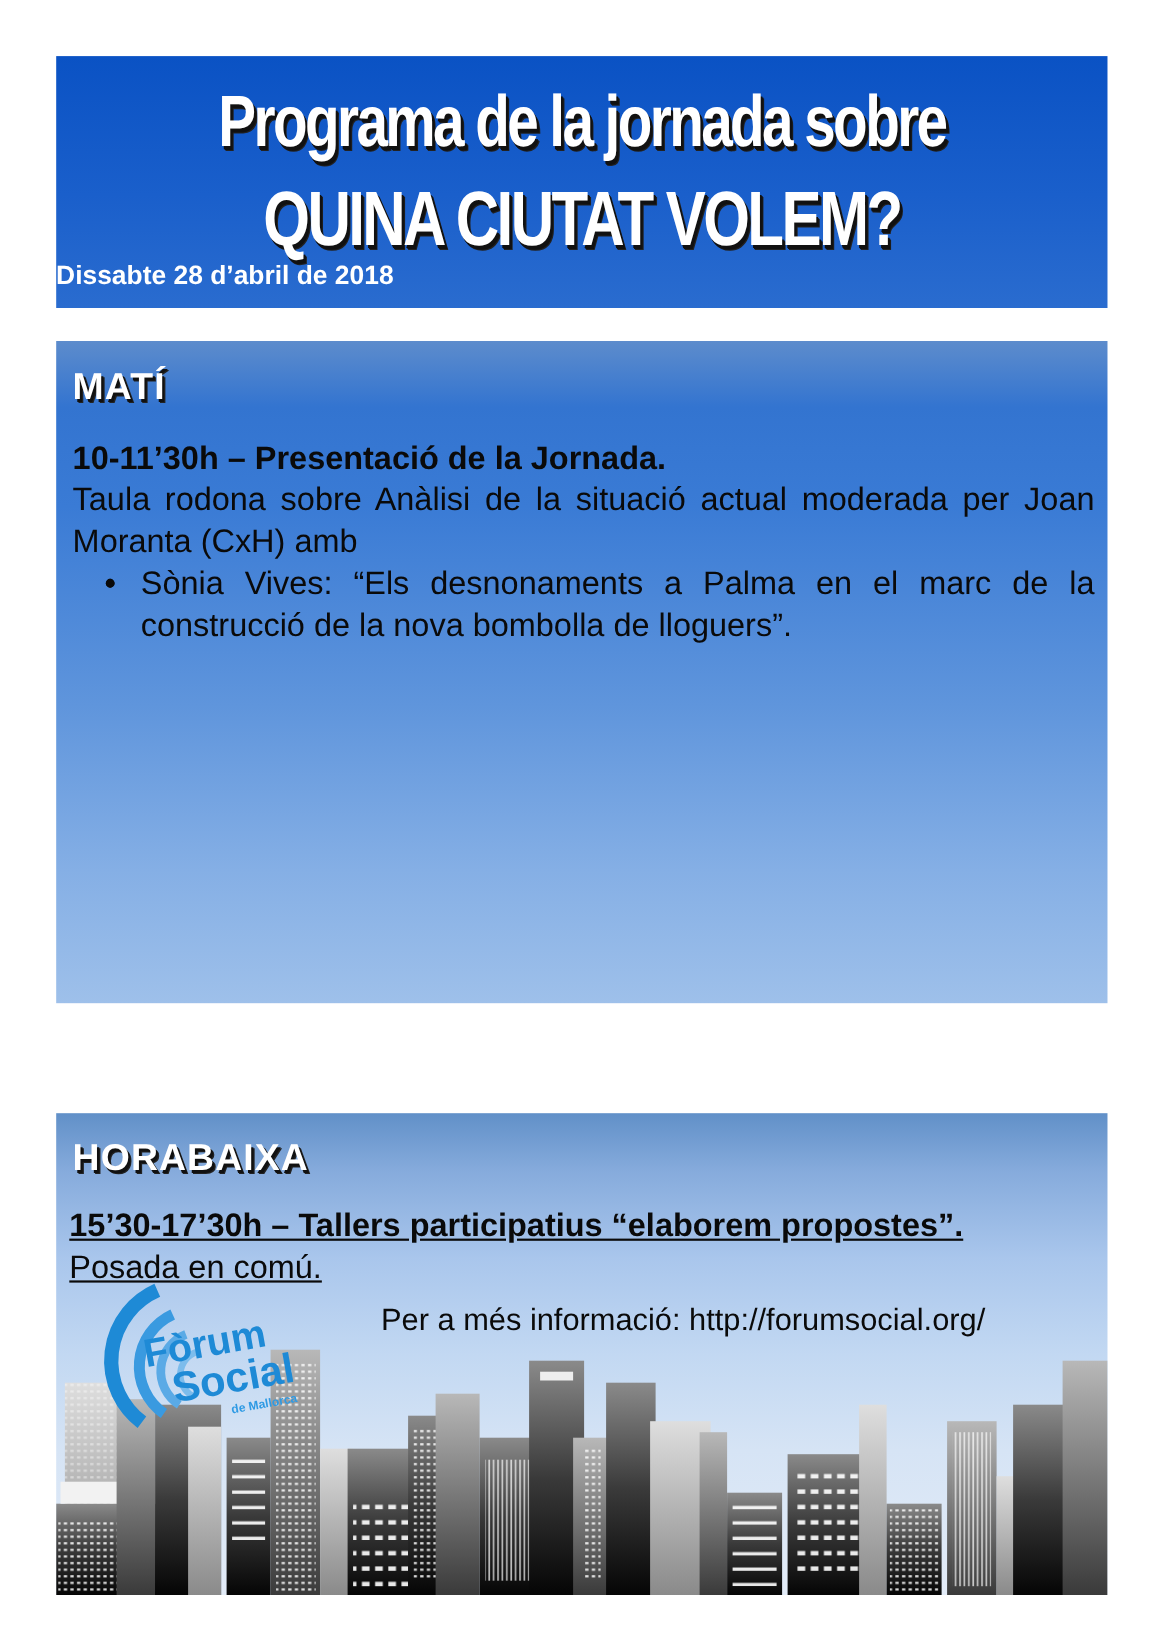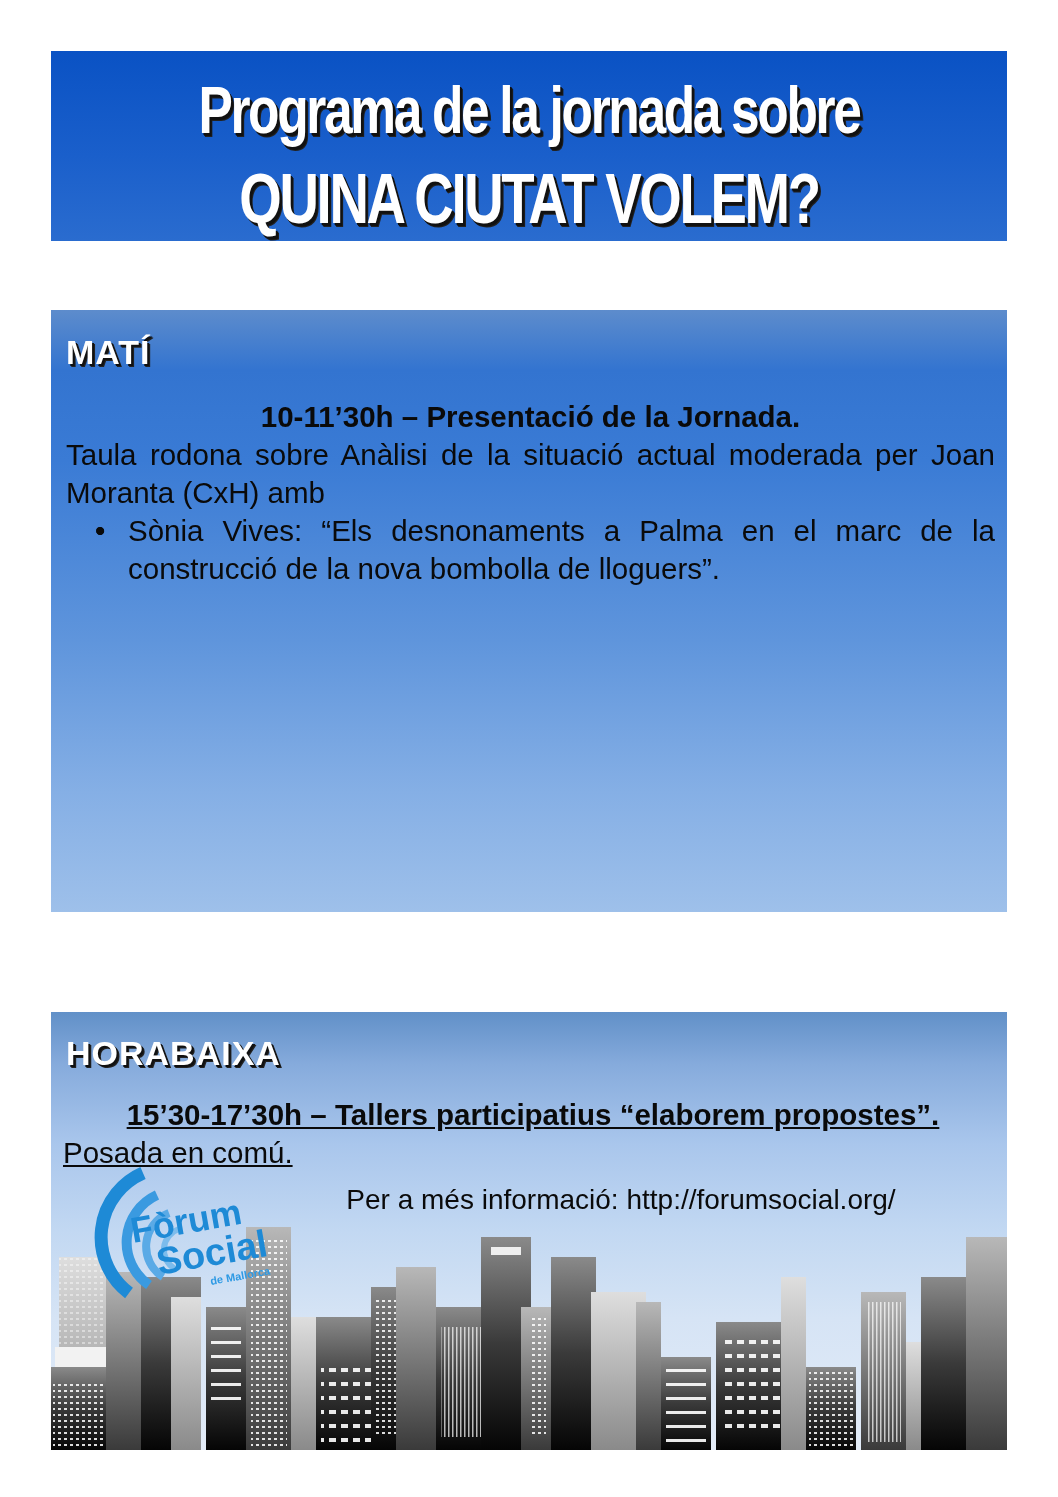--- a/index.html
+++ b/index.html
@@ -1,40 +1,40 @@
 <!DOCTYPE html>
 <html><head>
 <meta charset="utf-8">
 <style>
   html, body { margin: 0; padding: 0; background: #ffffff; }
   body { width: 1058px; height: 1497px; position: relative; overflow: hidden; font-family: "Liberation Sans", sans-serif; }
 
   .poster { position: absolute; left: 51px; top: 51px; width: 956px; height: 1399px; overflow: hidden; }
 
   
-  .header { position: absolute; left: 0; top: 0; width: 956px; height: 190px;
+  .header { position: absolute; left: 0; top: 0; width: 956px; height: 229px;
     background: linear-gradient(180deg, #0a52c4 0%, #1a5fcb 55%, #2a6ccf 100%); }
   .title { position: absolute; left: 0; width: 956px; text-align: center; color: #ffffff;
     font-family: "Liberation Sans", sans-serif; font-weight: bold; font-size: 66px; letter-spacing: -3px;
     transform: scaleX(0.78); transform-origin: center;
     text-shadow: 3px 3px 0 #111, 2px 2px 0 #111, 4px 4px 0 #222; line-height: 1; white-space: nowrap; }
   .title.l1 { top: 26px; }
   .title.l2 { top: 113px; font-size: 70px; }
-  .date { position: absolute; left: 0; top: 188px; width: 956px; text-align: right; color: #ffffff;
-    font-weight: bold; font-size: 35px; line-height: 1; }
+  .date { position: absolute; left: 0; top: 188px; width: 956px; text-align: left; color: #ffffff;
+    font-weight: bold; font-size: 24px; line-height: 1; }
 
   
   .mati { position: absolute; left: 0; top: 259px; width: 956px; height: 602px;
     background: linear-gradient(180deg, #5d8ccc 0%, #3374d0 10%, #3a7bd5 25%, #5f95dc 55%, #85afe5 80%, #9ec0ea 100%); }
   .section-head { position: absolute; left: 15px; color: #ffffff; font-weight: bold; font-size: 34px;
     letter-spacing: 1px; text-shadow: 2px 2px 0 #111, 3px 3px 0 #222; line-height: 1; }
   .mati .section-head { top: 25px; }
 
   .content { position: absolute; left: 15px; width: 929px; color: #0a0a0a; font-size: 29.5px; line-height: 38px; }
-  .content .bold { font-weight: bold; text-align: center; }
+  .content .bold { font-weight: bold; }
   .content .justify { text-align: justify; text-align-last: left; }
   .bullets { margin: 0; padding: 0 0 0 62px; list-style: none; }
   .bullets li { position: relative; }
   .bullets li .dot { position: absolute; left: -33px; top: 0; }
 
   .link { text-decoration: underline; }
 
   
   .horabaixa { position: absolute; left: 0; top: 961px; width: 956px; height: 438px;
     background: linear-gradient(180deg, #6190c8 0%, #86abdc 12%, #a9c6ec 30%, #c2d8f2 50%, #d6e4f5 70%, #e3ecf8 100%); }

